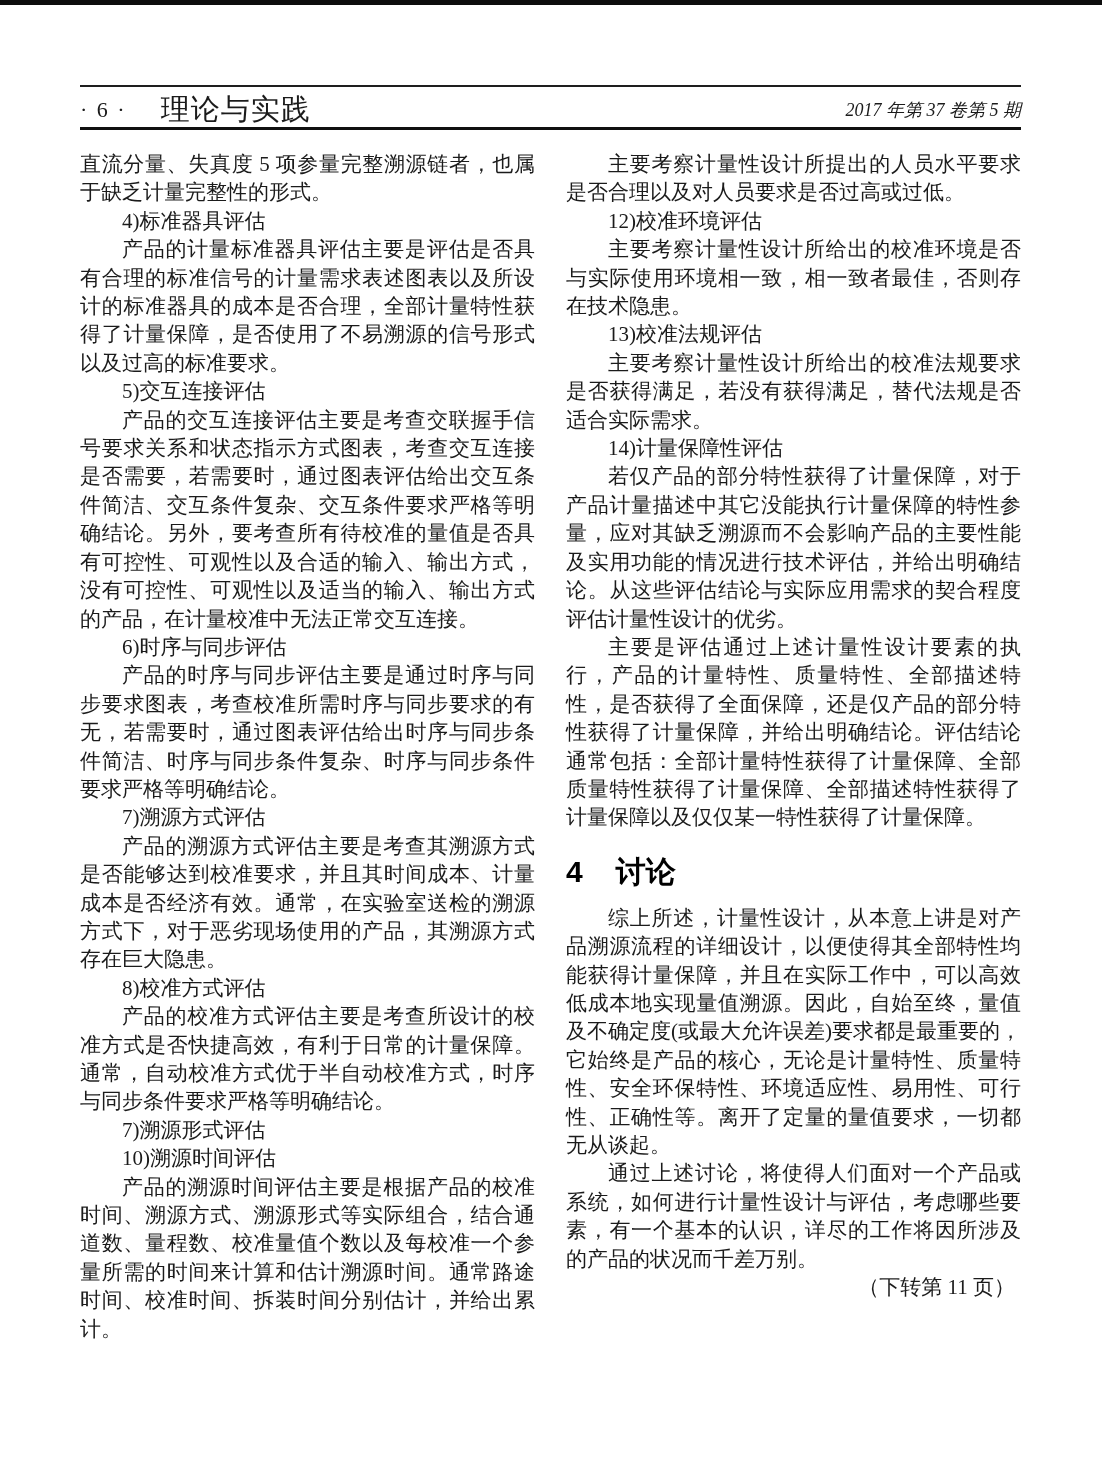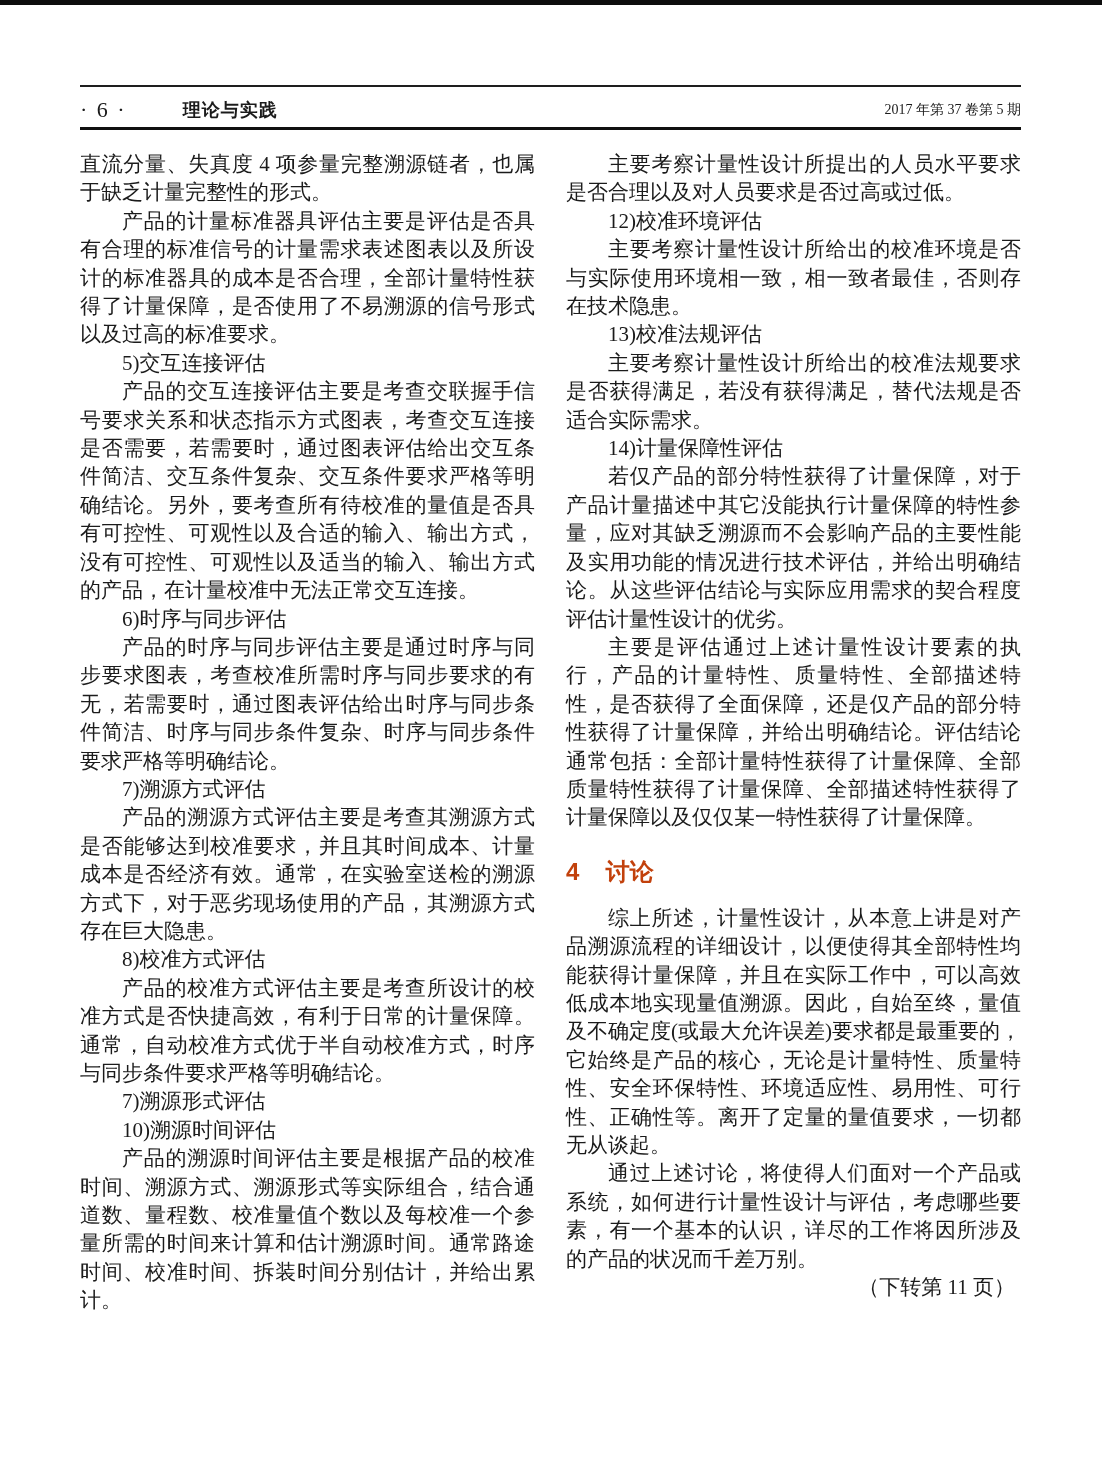--- a/index.html
+++ b/index.html
@@ -40,29 +40,30 @@
     width: 100%;
     height: 32px;
     display: flex;
     align-items: center;
   }
   .pnum {
     font-size: 22px;
     letter-spacing: 2px;
   }
   .ptitle {
-    margin-left: 56px;
+    margin-left: 34px;
     font-family: "Liberation Sans", "DejaVu Sans", sans-serif;
-    font-weight: bold;
-    font-size: 18px;
+    font-weight: normal;
+    font-size: 29px;
     letter-spacing: 1px;
   }
   .pissue {
     margin-left: auto;
-    font-size: 14px;
+    font-size: 18px;
+    font-style: italic;
   }
   .rule-thick {
     position: absolute;
     top: 127px; left: 0;
     width: 100%; height: 3px;
     background: #101010;
   }
   .columns {
     position: absolute;
     top: 150px; left: 0;
@@ -86,23 +87,23 @@
   }
   .para.note {
     text-indent: 0;
     text-align: right;
     padding-right: 6px;
   }
   .discussion {
     margin: 25px 0 17px 0;
     font-family: "Liberation Sans", "DejaVu Sans", sans-serif;
     font-weight: bold;
-    font-size: 24px;
+    font-size: 30px;
     line-height: 30px;
-    color: #c2410c;
+    color: #000000;
   }
   .discussion .sec-num {
     margin-right: 1.1em;
   }
 </style>
 </head>
 <body>
 
 <div class="page">
   <div class="top-strip"></div>
@@ -114,21 +115,22 @@
       <span class="pnum">· 6 ·</span>
       <span class="ptitle">理论与实践</span>
       <span class="pissue">2017 年第 37 卷第 5 期</span>
     </div>
 
     <div class="rule-thick"></div>
 
     <div class="columns">
 
       <div class="col">
-        <p class="para first">直流分量、失真度 4 项参量完整溯源链者，也属于缺乏计量完整性的形式。</p>
+        <p class="para first">直流分量、失真度 5 项参量完整溯源链者，也属于缺乏计量完整性的形式。</p>
+        <p class="para">4)标准器具评估</p>
         <p class="para">产品的计量标准器具评估主要是评估是否具有合理的标准信号的计量需求表述图表以及所设计的标准器具的成本是否合理，全部计量特性获得了计量保障，是否使用了不易溯源的信号形式以及过高的标准要求。</p>
         <p class="para">5)交互连接评估</p>
         <p class="para">产品的交互连接评估主要是考查交联握手信号要求关系和状态指示方式图表，考查交互连接是否需要，若需要时，通过图表评估给出交互条件简洁、交互条件复杂、交互条件要求严格等明确结论。另外，要考查所有待校准的量值是否具有可控性、可观性以及合适的输入、输出方式，没有可控性、可观性以及适当的输入、输出方式的产品，在计量校准中无法正常交互连接。</p>
         <p class="para">6)时序与同步评估</p>
         <p class="para">产品的时序与同步评估主要是通过时序与同步要求图表，考查校准所需时序与同步要求的有无，若需要时，通过图表评估给出时序与同步条件简洁、时序与同步条件复杂、时序与同步条件要求严格等明确结论。</p>
         <p class="para">7)溯源方式评估</p>
         <p class="para">产品的溯源方式评估主要是考查其溯源方式是否能够达到校准要求，并且其时间成本、计量成本是否经济有效。通常，在实验室送检的溯源方式下，对于恶劣现场使用的产品，其溯源方式存在巨大隐患。</p>
         <p class="para">8)校准方式评估</p>
         <p class="para">产品的校准方式评估主要是考查所设计的校准方式是否快捷高效，有利于日常的计量保障。通常，自动校准方式优于半自动校准方式，时序与同步条件要求严格等明确结论。</p>
         <p class="para">7)溯源形式评估</p>

